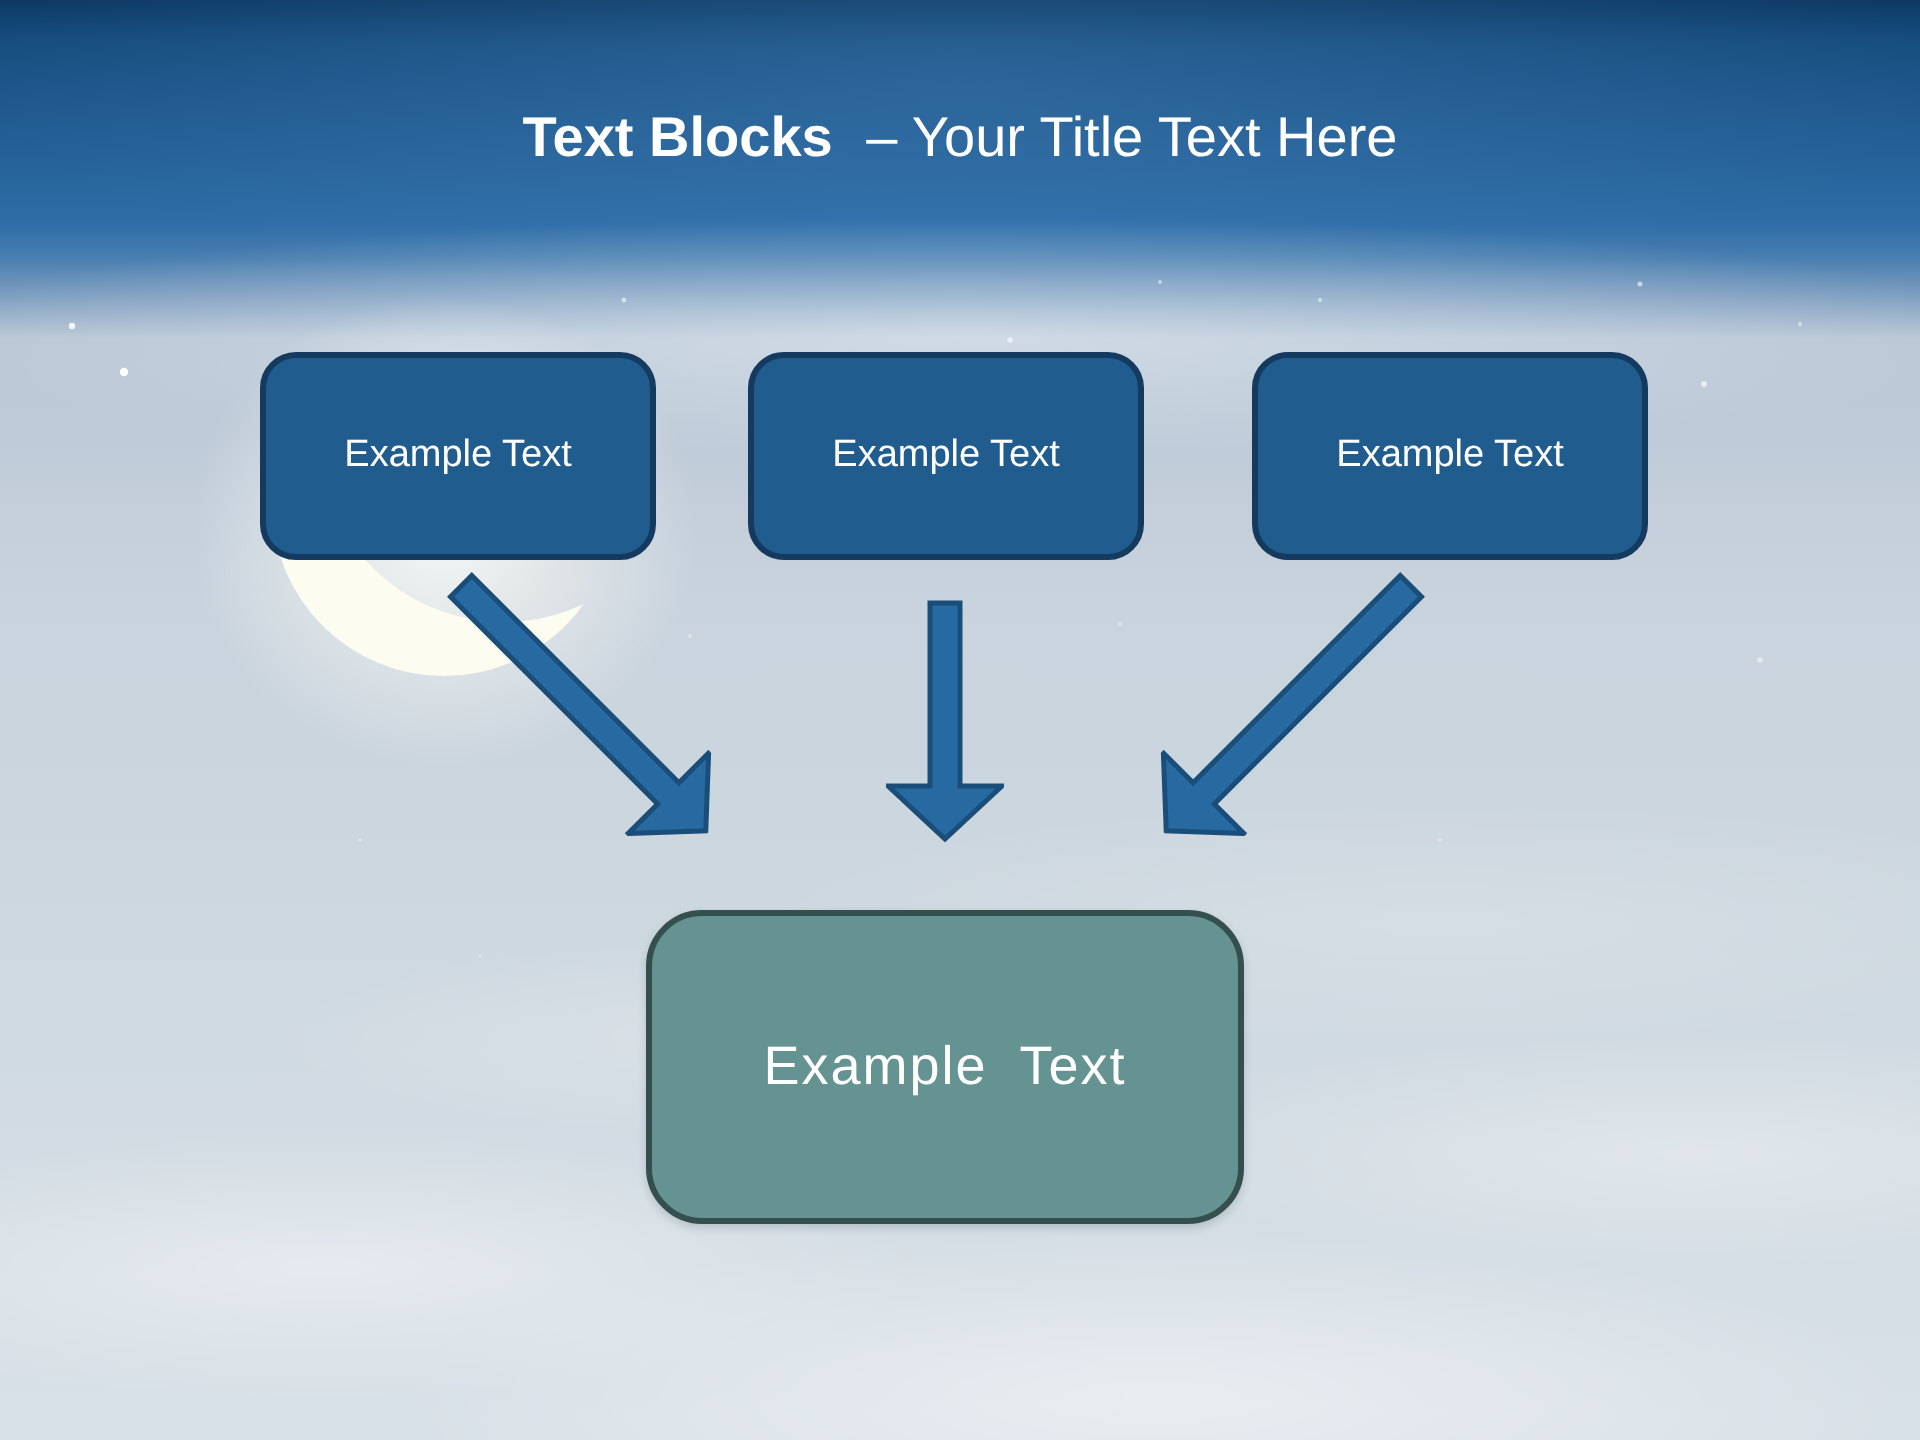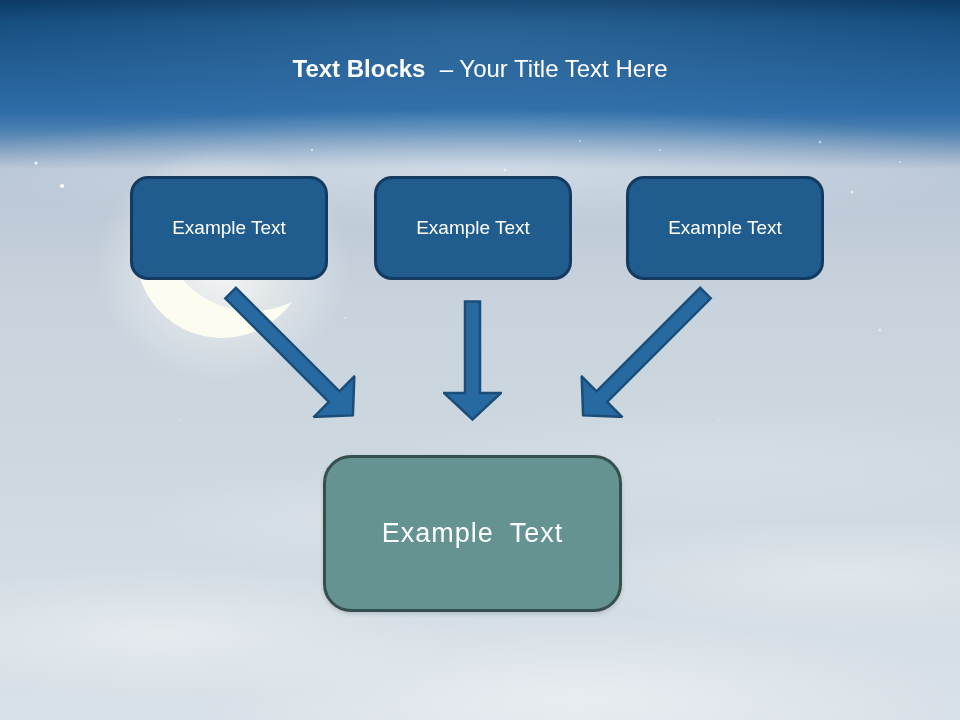--- a/index.html
+++ b/index.html
@@ -34,21 +34,21 @@
       radial-gradient(540px 120px at 60% 97%, rgba(255,255,255,0.42), rgba(255,255,255,0) 70%),
       radial-gradient(400px 85px at 88% 80%, rgba(255,255,255,0.30), rgba(255,255,255,0) 70%),
       radial-gradient(330px 70px at 38% 72%, rgba(255,255,255,0.20), rgba(255,255,255,0) 70%),
       radial-gradient(500px 90px at 75% 64%, rgba(255,255,255,0.16), rgba(255,255,255,0) 70%);
   }
   .slide-title {
     position: absolute;
     top: 52px; left: 0; width: 100%;
     text-align: center;
     color: var(--text-on-dark, #ffffff);
-    font-size: 24px;
+    font-size: 28px;
     line-height: 34px;
     white-space: nowrap;
   }
   .slide-title .t-bold { font-weight: 700; }
   .slide-title .t-reg  { font-weight: 400; margin-left: 0.32em; }
   .src-box {
     position: absolute;
     top: 176px;
     width: 198px; height: 104px;
     box-sizing: border-box;

